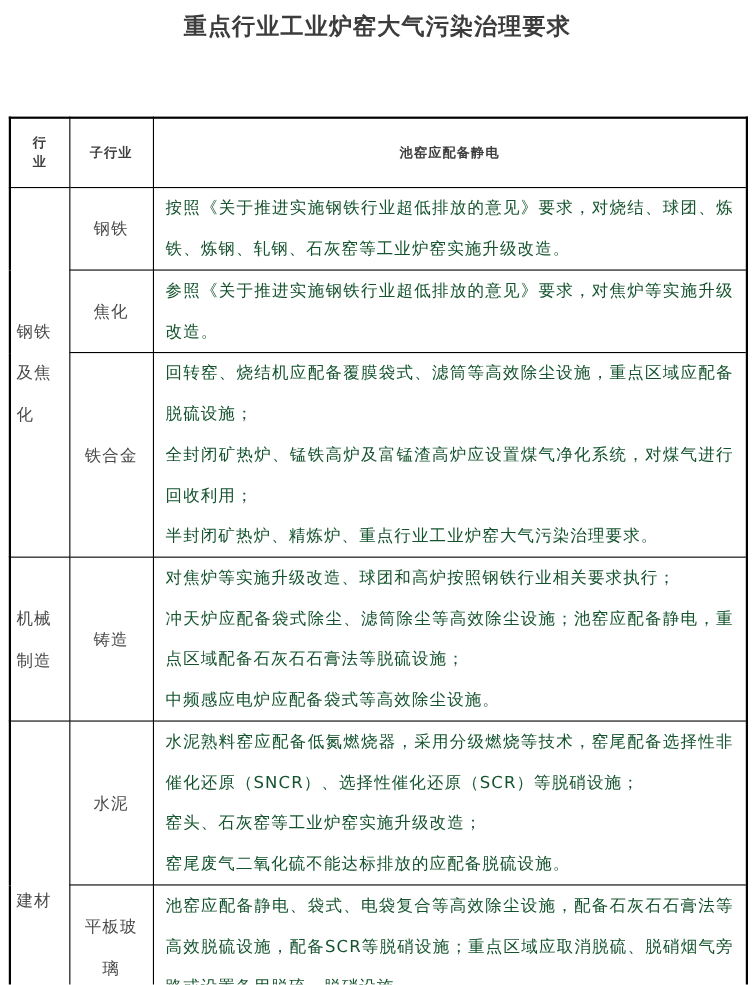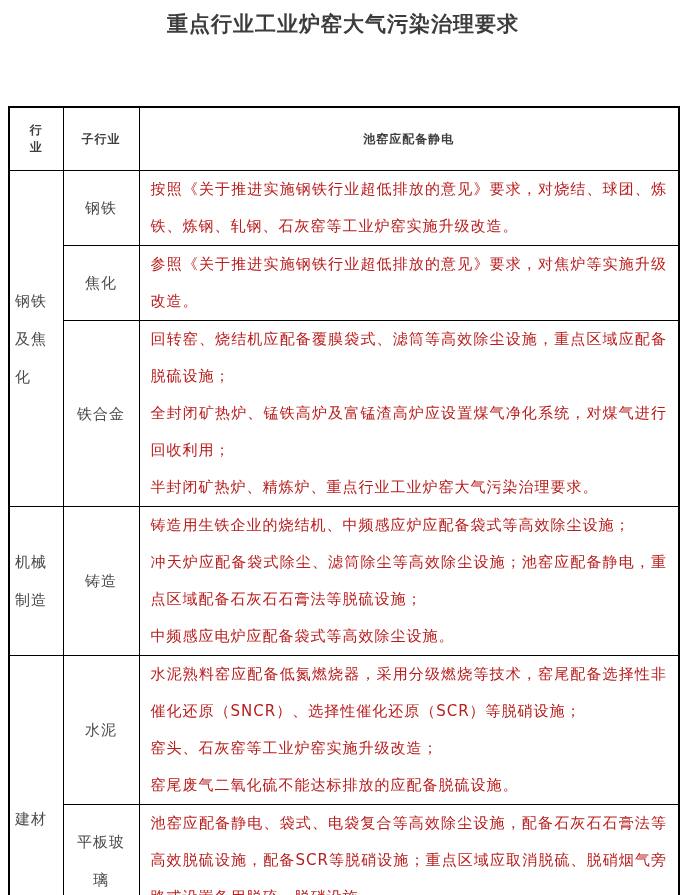--- a/index.html
+++ b/index.html
@@ -67,21 +67,21 @@
   }
   td.measures-cell {
     vertical-align: middle;
     padding: 0 11px;
   }
   td.measures-cell p {
     margin: 0;
     font-size: 15px;
     line-height: 37px;
     letter-spacing: 1px;
-    color: #b91c1c;
+    color: #14532d;
     text-align: justify;
   }
   tr.partial-row td {
     height: 66px;
   }
 </style>
 </head>
 <body>
 
 <h1 class="page-title">重点行业工业炉窑大气污染治理要求</h1>
@@ -118,21 +118,21 @@
         <td class="measures-cell">
           <p>回转窑、烧结机应配备覆膜袋式、滤筒等高效除尘设施，重点区域应配备脱硫设施；</p>
           <p>全封闭矿热炉、锰铁高炉及富锰渣高炉应设置煤气净化系统，对煤气进行回收利用；</p>
           <p>半封闭矿热炉、精炼炉、重点行业工业炉窑大气污染治理要求。</p>
         </td>
       </tr>
       <tr>
         <td class="industry-cell" rowspan="1">机械制造</td>
         <td class="sub-industry-cell">铸造</td>
         <td class="measures-cell">
-          <p>铸造用生铁企业的烧结机、中频感应炉应配备袋式等高效除尘设施；</p>
+          <p>对焦炉等实施升级改造、球团和高炉按照钢铁行业相关要求执行；</p>
           <p>冲天炉应配备袋式除尘、滤筒除尘等高效除尘设施；池窑应配备静电，重点区域配备石灰石石膏法等脱硫设施；</p>
           <p>中频感应电炉应配备袋式等高效除尘设施。</p>
         </td>
       </tr>
       <tr>
         <td class="industry-cell" rowspan="3">建材</td>
         <td class="sub-industry-cell">水泥</td>
         <td class="measures-cell">
           <p>水泥熟料窑应配备低氮燃烧器，采用分级燃烧等技术，窑尾配备选择性非催化还原（SNCR）、选择性催化还原（SCR）等脱硝设施；</p>
           <p>窑头、石灰窑等工业炉窑实施升级改造；</p>

